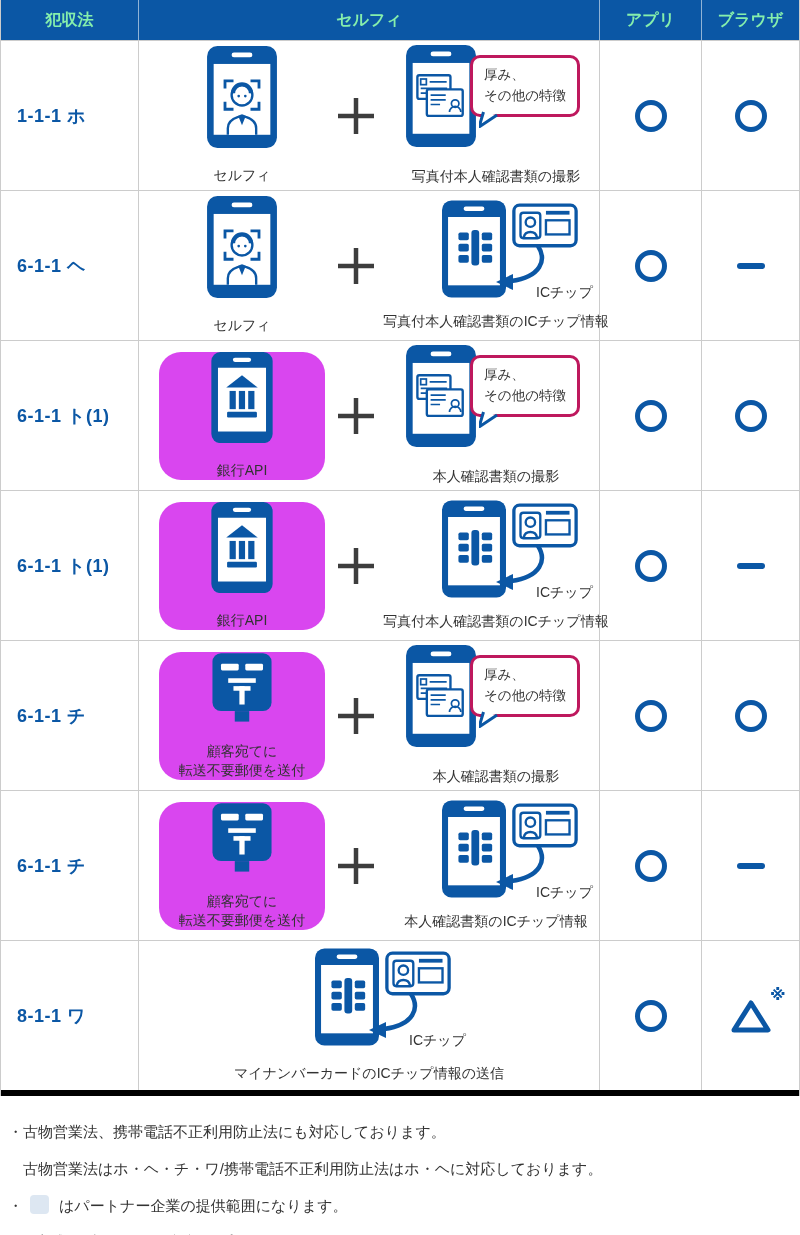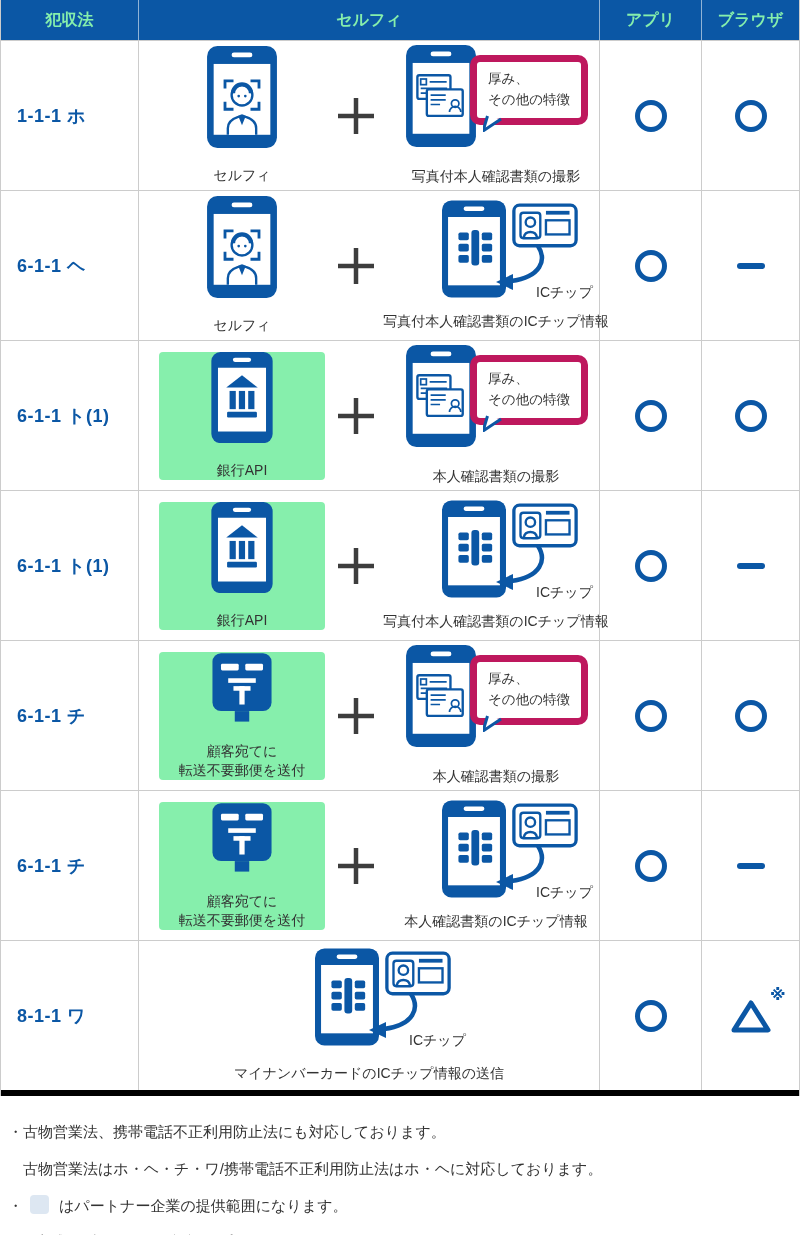--- a/index.html
+++ b/index.html
@@ -22,35 +22,35 @@
   .cell { border-right:1px solid #ccc; }
   .cell:last-child { border-right:none; }
   .law-cell { display:flex; align-items:center; padding-left:16px;
     color:#0b57a5; font-weight:bold; font-size:18px; letter-spacing:.5px; }
   .img-cell { position:relative; display:flex; align-items:center; padding-left:20px; }
   .img-cell.single { justify-content:center; padding-left:0; }
   .sym-cell { display:flex; align-items:center; justify-content:center; }
 
   .left-block { width:166px; flex:none; display:flex; flex-direction:column;
     align-items:center; justify-content:center;gap:13px; }
-  .left-block.boxed { height:128px; background:#86efac; border-radius:4px; }
+  .left-block.boxed { height:128px; background:#d946ef; border-radius:22px; }
   .caps { margin-top:5px; text-align:center; }
   .cap { font-size:14px; line-height:1.35; color:#333; text-align:center; }
   .cap.nowrap { white-space:nowrap; }
 
   .plus-wrap { flex:none; margin:0 10px; display:flex; align-items:center; }
 
   .right-block { flex:none; width:218px; display:flex; flex-direction:column;
     align-items:center; gap:4px; }
 
   .doc-group { position:relative; width:180px; height:118px; }
   .doc-group .phone { position:absolute; left:0; top:10; }
   .bubble {
     position:absolute; left:64px; top:10px;
-    background:#fff; border:7px solid #be185d; border-radius:10px;
+    background:#fff; border:3px solid #be185d; border-radius:10px;
     padding:7px 11px; font-size:13.5px; line-height:1.55; color:#333;
     white-space:nowrap;
   }
   .bubble-line { display:block; }
   .bubble-tail { position:absolute; left:6px; bottom:-14px; }
 
   .chip-group { position:relative; width:152px; height:108px;margin-left:44px; }
   .chip-group .phone { position:absolute; left:0; top:6; }
   .chip-group .card { position:absolute; left:70px; top:0; }
   .chip-group .arrow { position:absolute; left:52px; top:44px; }

